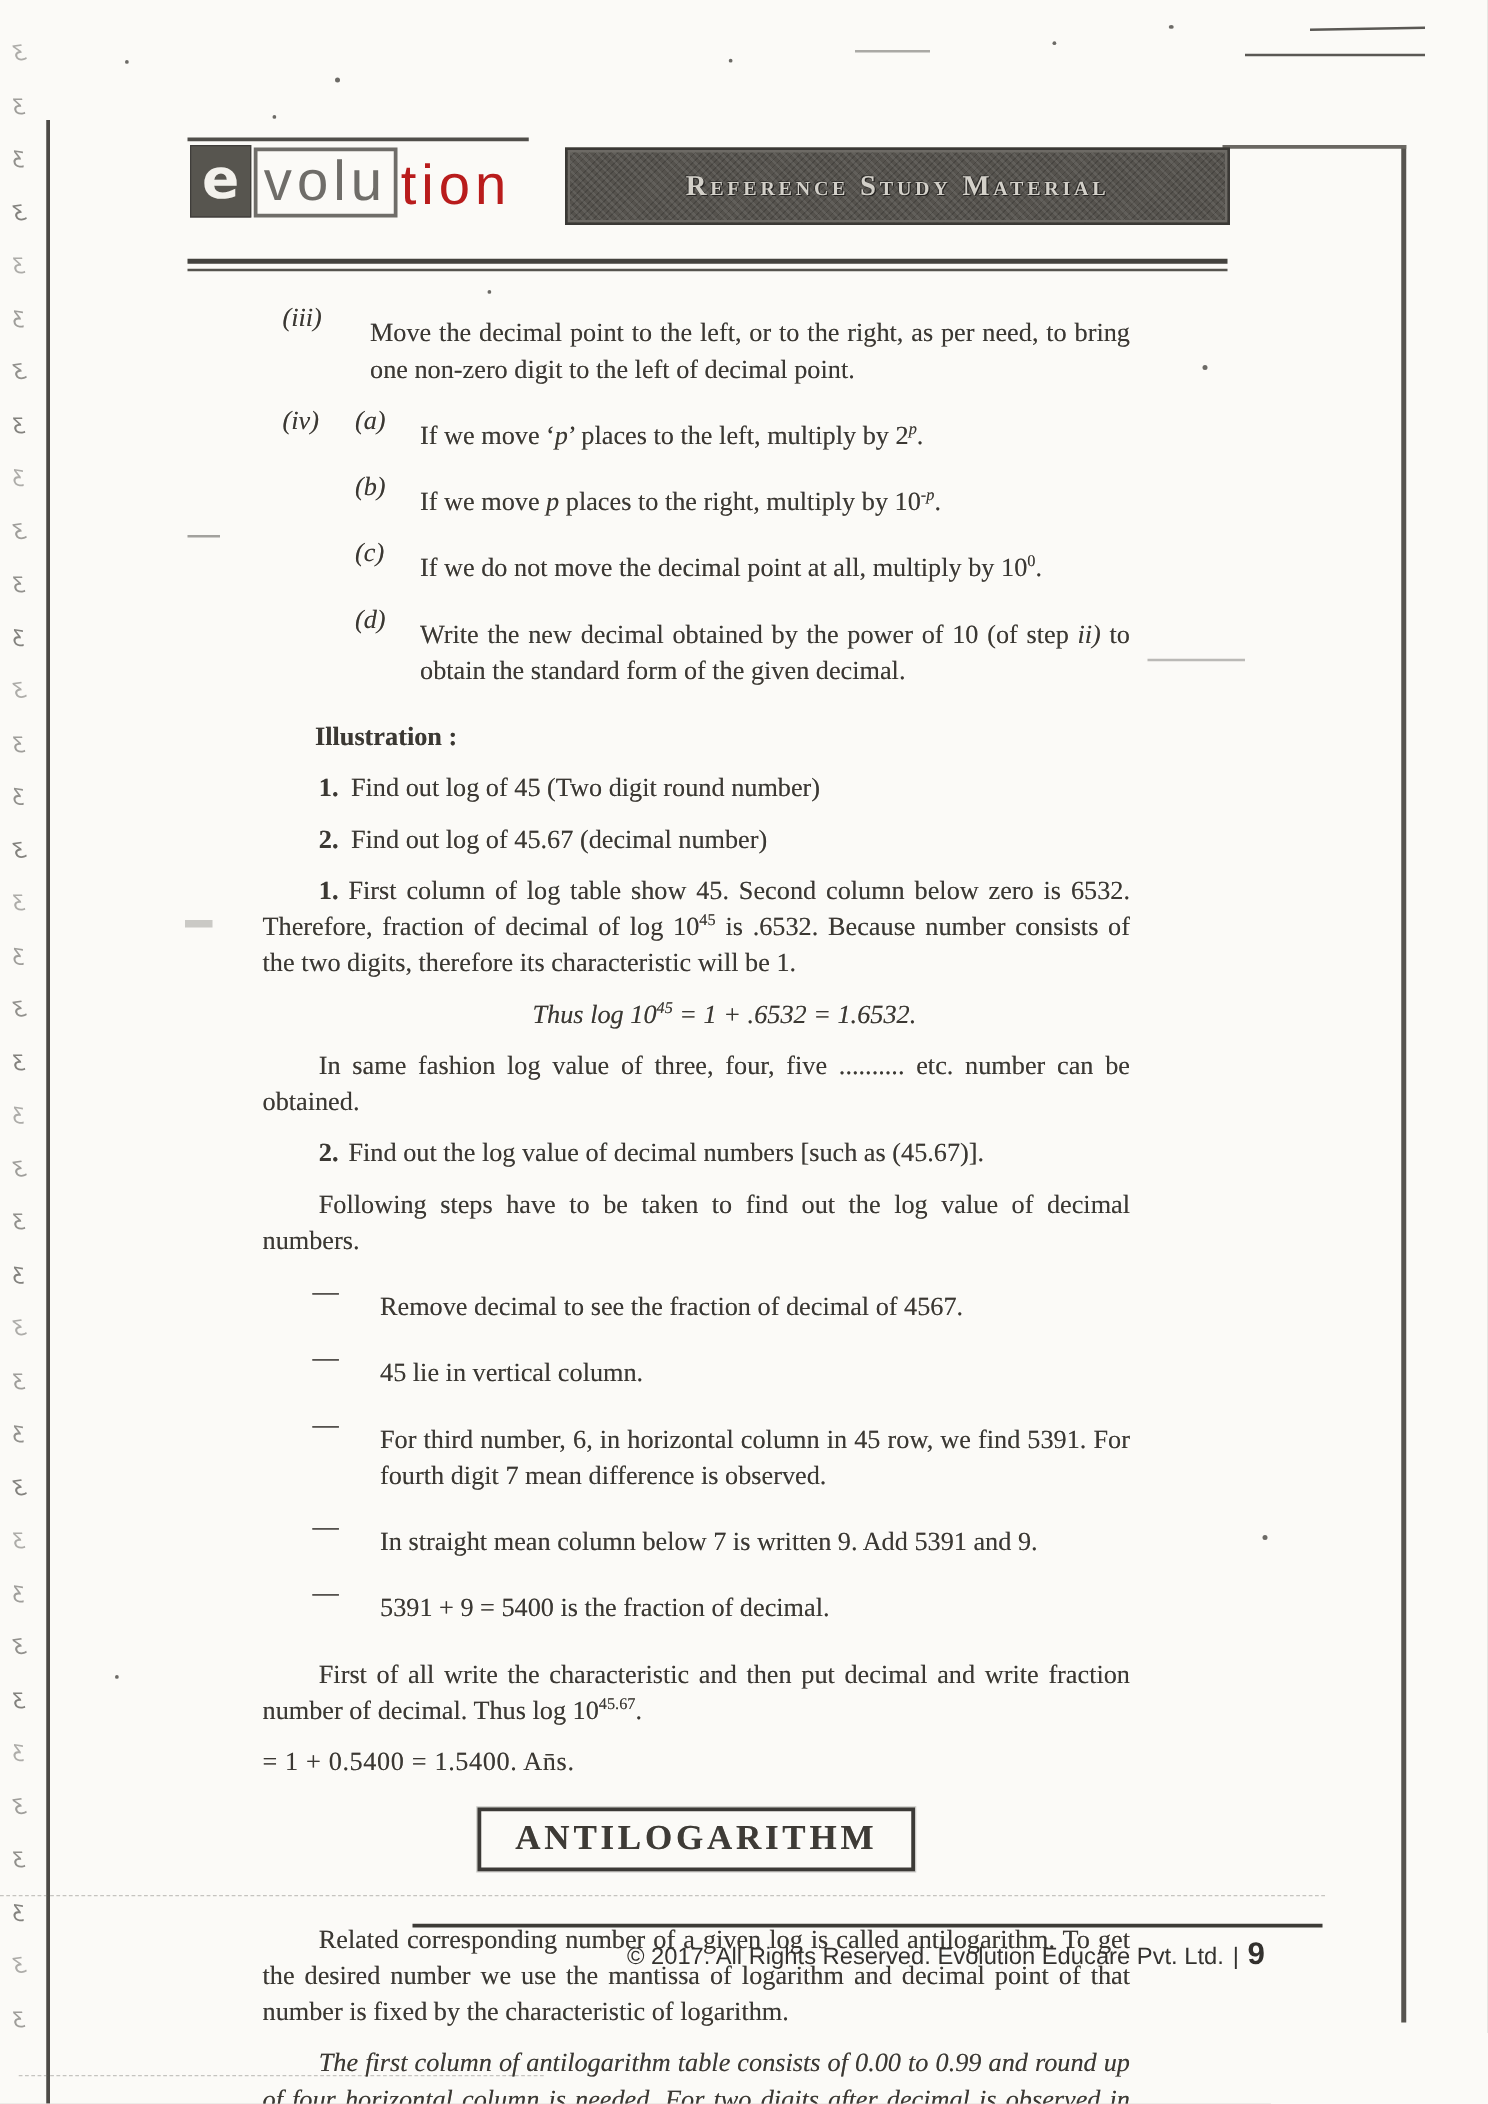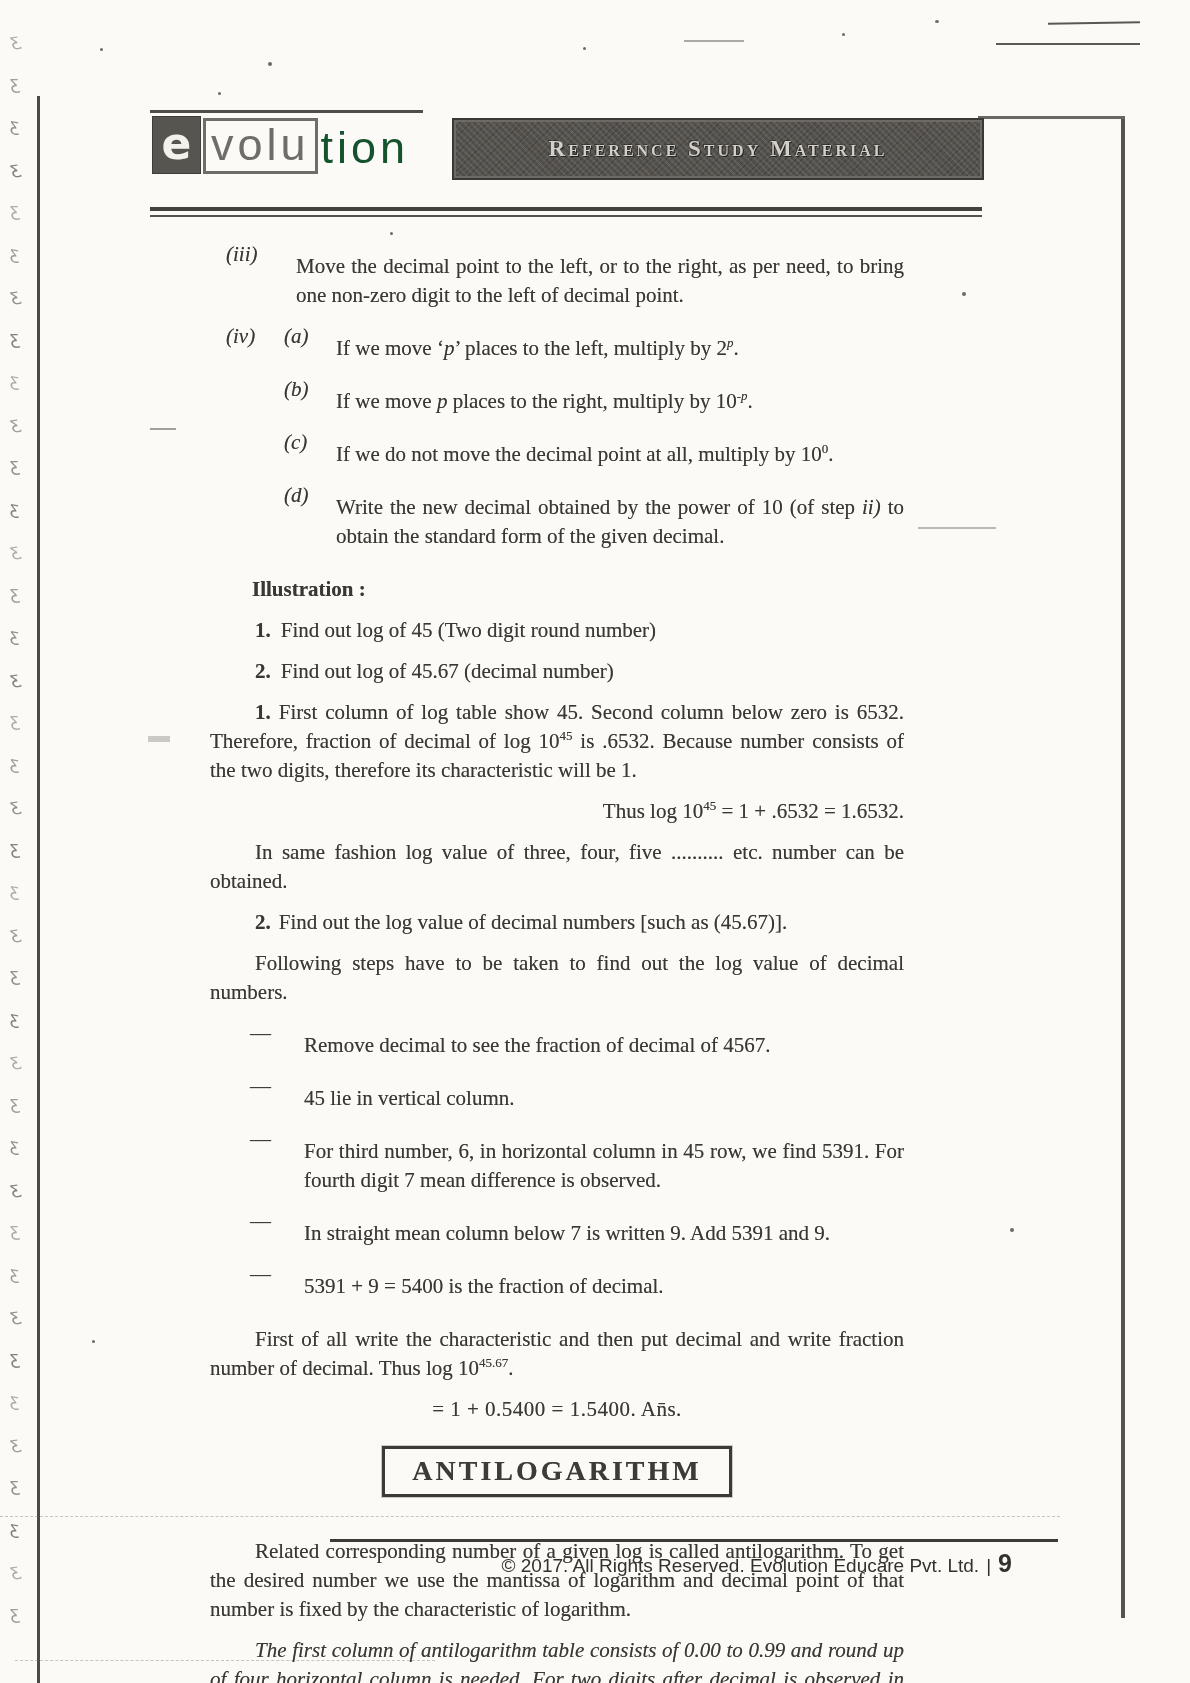--- a/index.html
+++ b/index.html
@@ -25,21 +25,21 @@
   .logo-row { position:absolute; left:152px; top:116px; display:flex; align-items:flex-end; }
   .logo-e {
     width:47px; height:56px; background:#57554f; border:1px solid #3f3d3a;
     color:#f3f1ec; font:700 44px/54px "DejaVu Sans", sans-serif; text-align:center;
   }
   .logo-volu {
     border:3px solid #6f6d69; color:#6f6d69; height:50px; margin-left:2px;
     font:400 45px/48px "Liberation Sans", sans-serif; letter-spacing:4px; padding:0 5px;
   }
   .logo-tion {
-    color:#14532d; height:50px;
+    color:#b91c1c; height:50px;
     font:400 45px/48px "Liberation Sans", sans-serif; letter-spacing:4px; padding:0 3px;
   }
   .banner {
     position:absolute; left:452px; top:118px; width:528px; height:58px;
     background-color:#55524d;
     background-image:
       repeating-linear-gradient(45deg, rgba(255,255,255,.08) 0 2px, transparent 2px 5px),
       repeating-linear-gradient(-45deg, rgba(0,0,0,.16) 0 1px, transparent 1px 4px);
     border:2px solid #3a3835; box-shadow: inset 0 0 0 2px #6d6a65;
     display:flex; align-items:center; justify-content:center;
@@ -73,25 +73,25 @@
   .row-iv { padding-left:28px; }
   .row-iv > .lbl { flex:0 0 58px; font-style:italic; }
   .iv-items { flex:1; }
   .iv-items .row .lbl2 { flex:0 0 40px; font-style:italic; }
   .iv-items .row .txt { flex:1; }
   .heading { font-weight:700; padding-left:42px; margin-top:3px; text-align:left; }
   .ill-item { padding-left:45px; text-align:left; }
   .ill-item .num { font-weight:700; padding-right:10px; }
   .para { text-indent:45px; }
   .para .num { font-weight:700; padding-right:8px; }
-  .single { padding-left:45px; text-align:right; margin-top:2px; }
+  .single { padding-left:45px; text-align:center; margin-top:2px;font-style:italic; }
   .dash-row { padding-left:52px; display:flex; }
   .dash-col { flex:0 0 42px; }
   .dash-txt { flex:1; max-width:622px; }
-  .equation { text-align:center; margin-top:4px; letter-spacing:.5px; }
+  .equation { text-align:left; margin-top:4px; letter-spacing:.5px; }
   .section-box-wrap { display:flex; justify-content:center; margin:22px 0 40px 0; }
   .section-box {
     border:3px solid #3c3a37; padding:7px 27px 9px 27px;
     font-weight:700; font-size:28px; letter-spacing:3px; color:#3e3b36;
     box-shadow:0 0 0 1px rgba(60,58,55,.25);
   }
   .last-para { text-align-last:justify;font-style:italic; }
 
   
   .footer-rule { position:absolute; left:330px; top:1539px; width:728px; height:3px; background:#3d3b37; }

